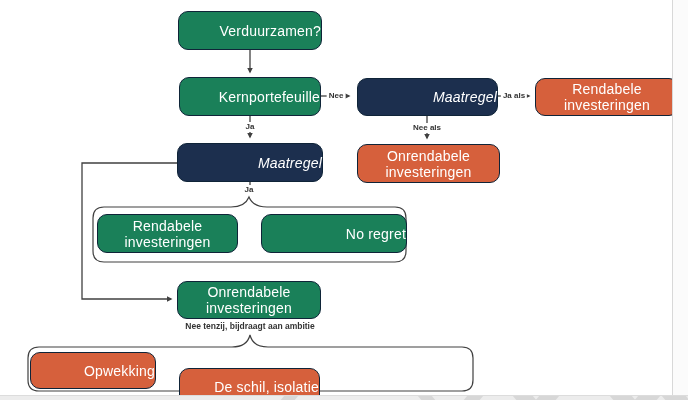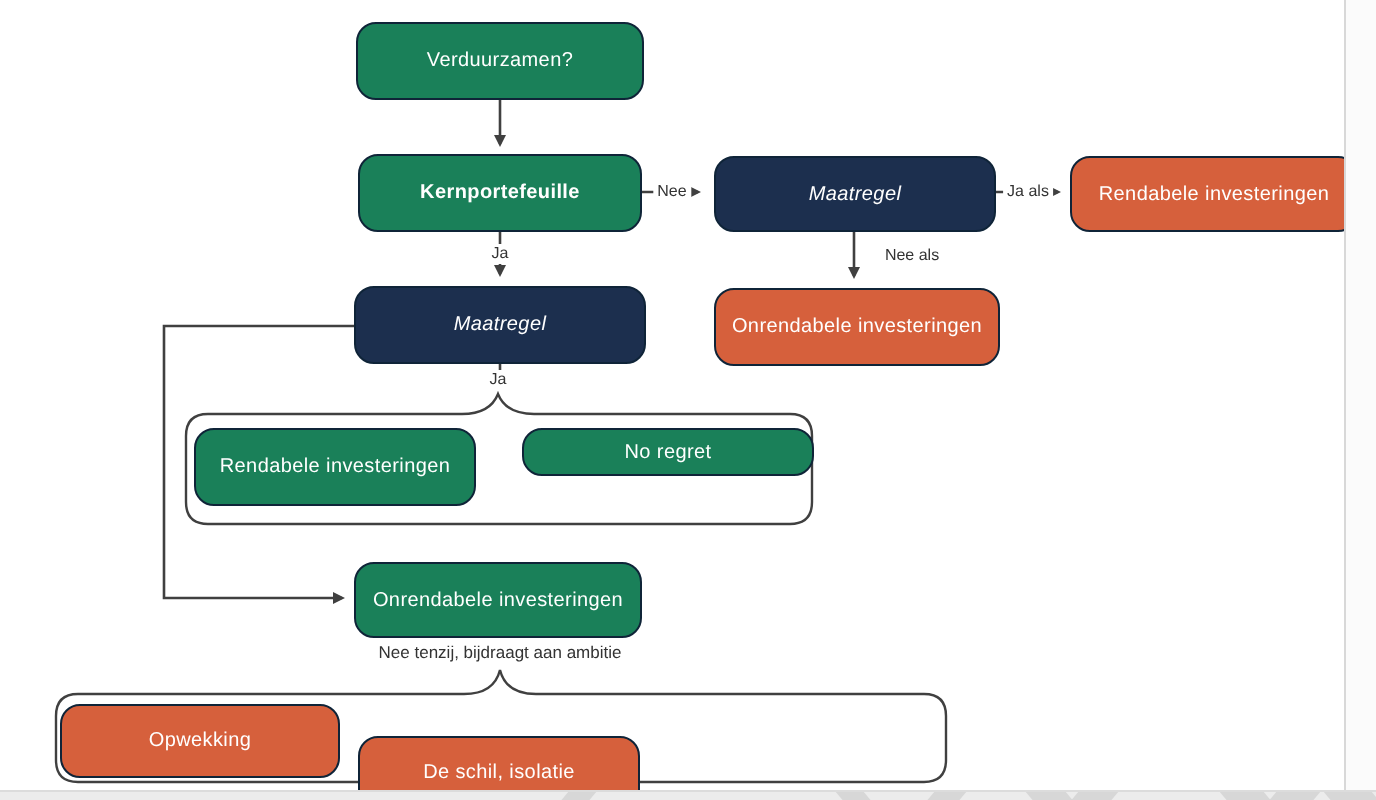--- a/index.html
+++ b/index.html
@@ -2,49 +2,49 @@
 <html style="--c-green: #1a8059; --c-navy: #1c2f4e; --c-orange: #d6603c; --c-border: #0f2438; --c-line: #404040; --c-label: #333333;"><head>
 <meta charset="utf-8">
 <style>
   html,body{margin:0;padding:0;background:#ffffff;}
   .stage{
     position:relative;width:688px;height:400px;overflow:hidden;
     background:#ffffff;font-family:"Liberation Sans",sans-serif;
   }
   svg.connectors{position:absolute;left:0;top:0;width:688px;height:400px;}
   .node{
-    position:absolute;display:flex;align-items:center;justify-content:center;
+    position:absolute;display:flex;align-items:center;justify-content:flex-end;
     border-radius:10px;border:1.5px solid var(--c-border);
-    color:#ffffff;font-size:10px;letter-spacing:.2px;text-align:center;
+    color:#ffffff;font-size:14px;letter-spacing:.2px;text-align:center;
     box-sizing:border-box;
   }
   .green{background:var(--c-green);}
   .navy{background:var(--c-navy);font-style:italic;}
   .orange{background:var(--c-orange);}
   
   .n-verduurzamen{left:178px;top:11px;width:144px;height:39px;}
-  .n-kern{left:179px;top:77px;width:142px;height:39px;font-weight:bold;}
+  .n-kern{left:179px;top:77px;width:142px;height:39px;}
   .n-maat-top{left:357px;top:78px;width:141px;height:38px;}
   .n-rend-right{left:535px;top:78px;width:144px;height:38px;}
   .n-onrend-right{left:357px;top:144px;width:143px;height:39px;}
   .n-maat-mid{left:177px;top:143px;width:146px;height:39px;}
   .n-rend-left{left:97px;top:214px;width:141px;height:39px;}
-  .n-noregret{left:261px;top:214px;width:146px;height:24px;}
+  .n-noregret{left:261px;top:214px;width:146px;height:39px;}
   .n-onrend-left{left:177px;top:281px;width:144px;height:38px;}
-  .n-opwekking{left:30px;top:352px;width:140px;height:37px;}
+  .n-opwekking{left:30px;top:352px;width:126px;height:37px;}
   .n-deschil{left:179px;top:368px;width:141px;height:37px;}
   .n-warmte{left:330px;top:352px;width:141px;height:37px;}
   .edge-label{
     position:absolute;transform:translate(-50%,-50%);
     font-size:8px;color:var(--c-label);background:#ffffff;
-    padding:0 2px;white-space:nowrap;line-height:10px;
+    padding:0 2px;white-space:nowrap;line-height:10px;font-weight:bold;
   }
   .l-nee{left:336px;top:96px;}
   .l-ja-als{left:514px;top:96px;text-align:right;}
-  .l-nee-als{left:427px;top:128px;margin-left:29px;}
+  .l-nee-als{left:427px;top:128px;}
   .l-ja-top{left:250px;top:127px;}
   .l-ja-mid{left:249px;top:190px;}
   .l-nee-tenzij{left:250px;top:326px;font-size:8.5px;text-align:center;}
   
   .right-line{position:absolute;left:672px;top:0;width:1px;height:400px;background:#d8d8d8;}
   .right-gutter{position:absolute;left:673px;top:0;width:15px;height:400px;background:#fbfbfb;}
   .bottom-strip{position:absolute;left:0;top:395px;width:688px;height:5px;background:#ececec;border-top:1px solid #dcdcdc;box-sizing:border-box;}
   .wm{position:absolute;top:0;height:5px;background:#d7d7d7;}
   .wm.s1{left:282px;width:14px;transform:skewX(-40deg);}
   .wm.s2{left:420px;width:14px;transform:skewX(40deg);}

